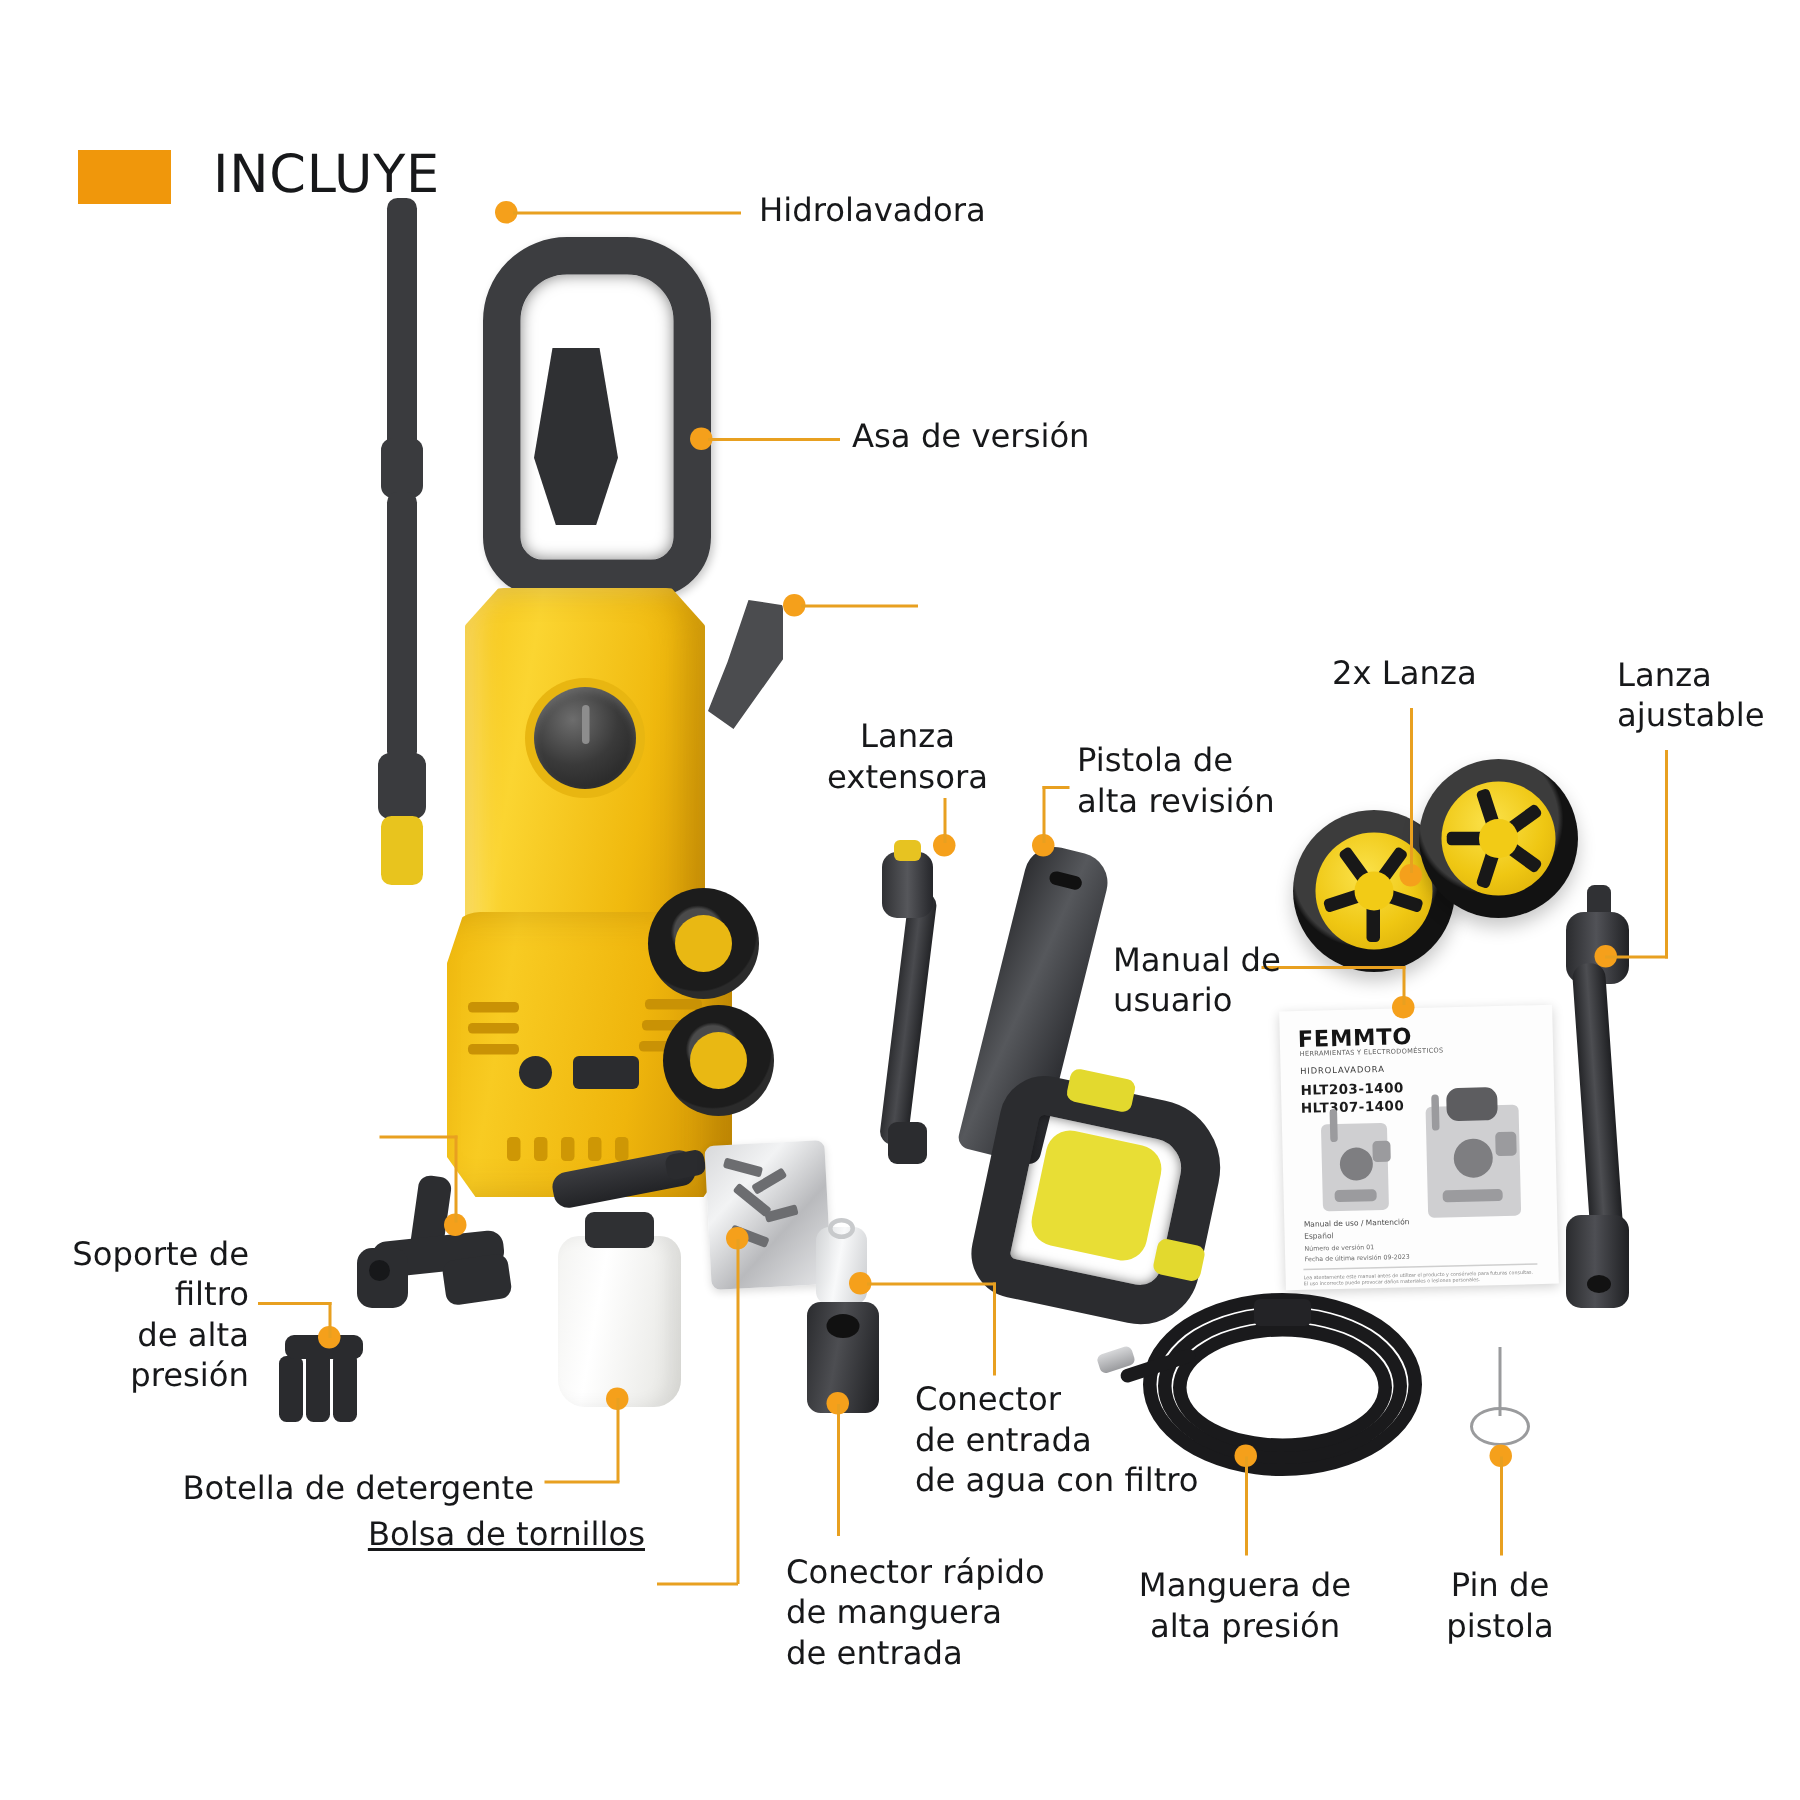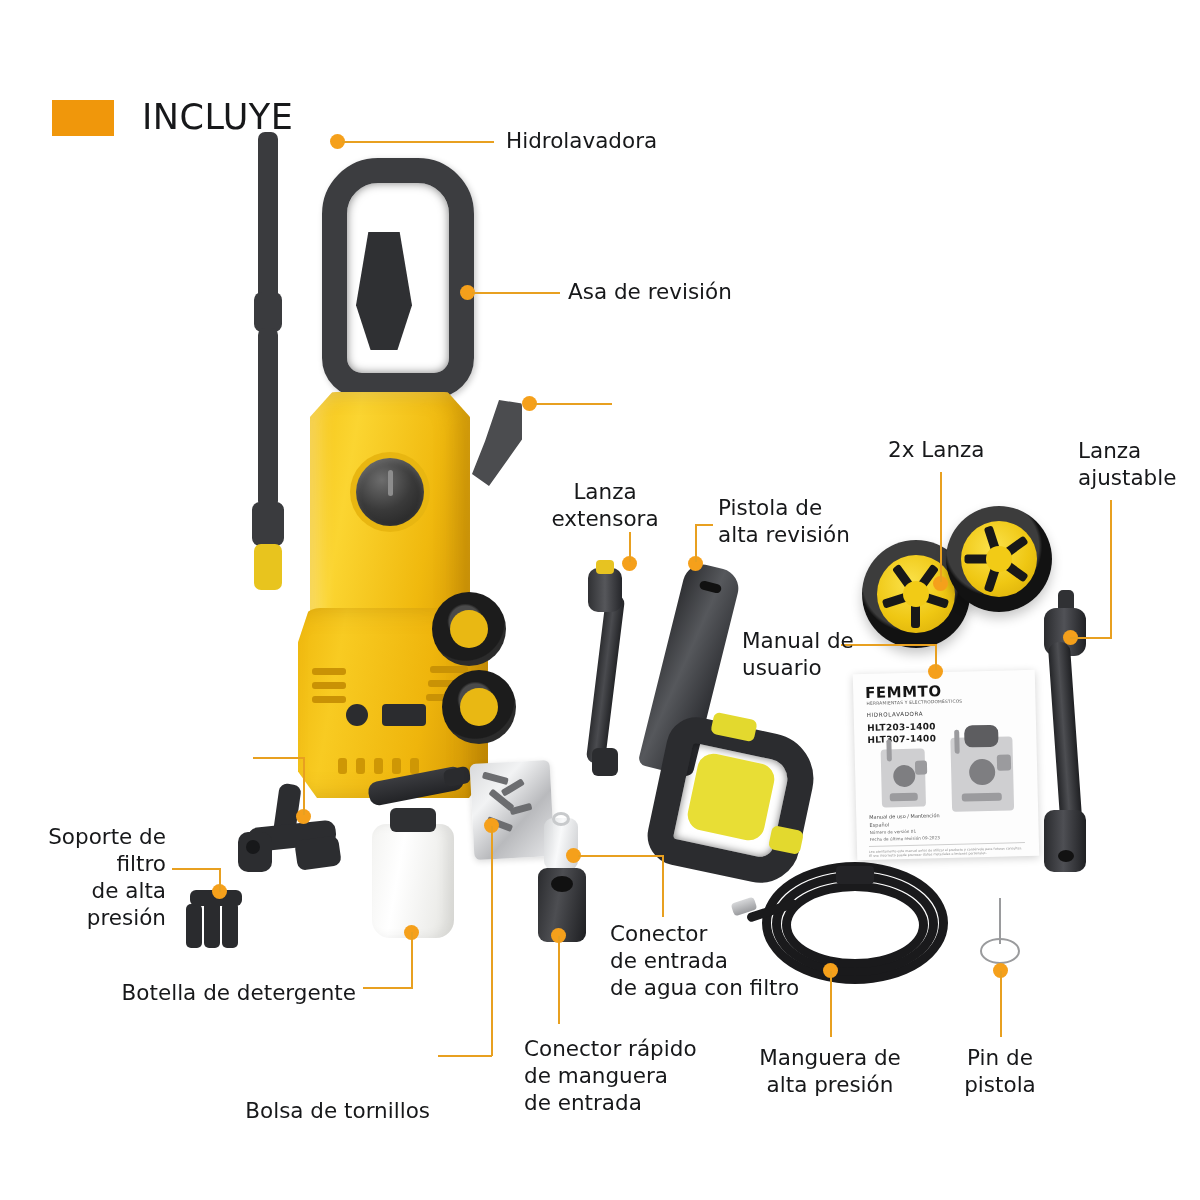--- a/index.html
+++ b/index.html
@@ -386,21 +386,21 @@
     <div class="pn-wire"></div>
     <div class="pn-loop"></div>
   </div>
 
   <div class="dot" style="left:330px;top:134px;"></div>
   <div class="ln h" style="left:342px;top:141px;width:152px;"></div>
   <div class="lbl" style="left:506px;top:127px;">Hidrolavadora</div>
 
   <div class="dot" style="left:460px;top:285px;"></div>
   <div class="ln h" style="left:472px;top:292px;width:88px;"></div>
-  <div class="lbl" style="left:568px;top:278px;">Asa de revisión</div>
+  <div class="lbl" style="left:568px;top:278px;">Asa de versión</div>
 
   <div class="dot" style="left:522px;top:396px;"></div>
   <div class="ln h" style="left:534px;top:403px;width:78px;"></div>
 
   <div class="dot" style="left:622px;top:556px;"></div>
   <div class="ln v" style="left:629px;top:532px;height:30px;"></div>
   <div class="lbl c" style="left:545px;top:478px;width:120px;">Lanza
 extensora</div>
 
   <div class="dot" style="left:688px;top:556px;"></div>
@@ -436,21 +436,21 @@
 de alta presión</div>
 
   <div class="dot" style="left:404px;top:925px;"></div>
   <div class="ln v" style="left:411px;top:932px;height:56px;"></div>
   <div class="ln h" style="left:363px;top:987px;width:50px;"></div>
   <div class="lbl r" style="left:106px;top:979px;width:250px;">Botella de detergente</div>
 
   <div class="dot" style="left:484px;top:818px;"></div>
   <div class="ln v" style="left:491px;top:826px;height:230px;"></div>
   <div class="ln h" style="left:438px;top:1055px;width:54px;"></div>
-  <div class="lbl r" style="left:188px;top:1097px;width:242px;">Bolsa de tornillos</div>
+  <div class="lbl r" style="left:188px;top:1010px;width:242px;text-decoration:underline;">Bolsa de tornillos</div>
 
   <div class="dot" style="left:551px;top:928px;"></div>
   <div class="ln v" style="left:558px;top:936px;height:88px;"></div>
   <div class="lbl" style="left:524px;top:1035px;">Conector rápido
 de manguera
 de entrada</div>
 
   <div class="dot" style="left:566px;top:848px;"></div>
   <div class="ln h" style="left:578px;top:855px;width:86px;"></div>
   <div class="ln v" style="left:662px;top:855px;height:62px;"></div>

